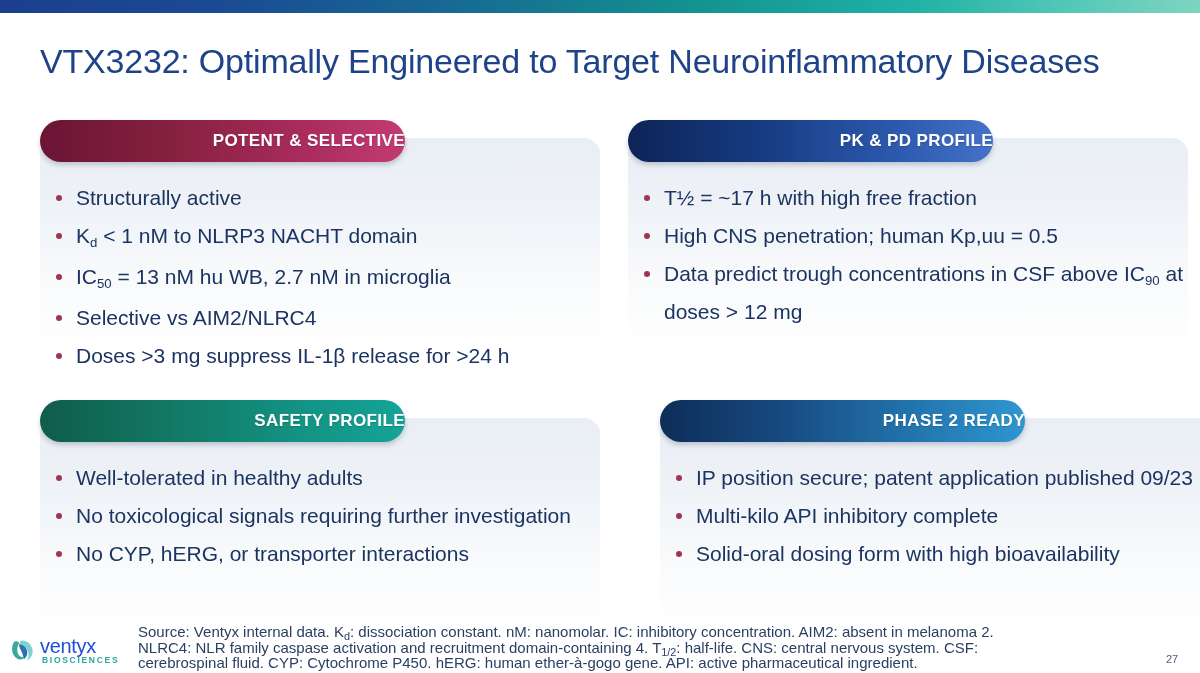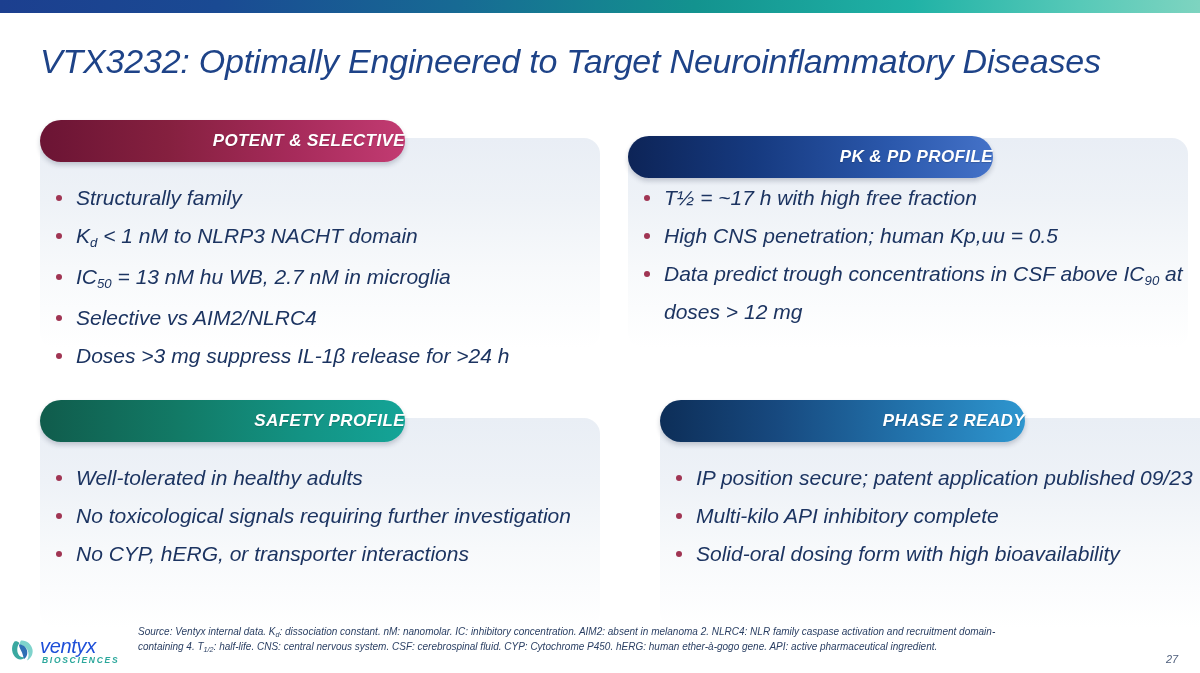--- a/index.html
+++ b/index.html
@@ -3,21 +3,21 @@
 <meta charset="utf-8">
 <style>
   html,body{margin:0;padding:0;}
   body{
     width:1200px;height:673px;
     background:#ffffff;
     font-family:"Liberation Sans", sans-serif;
     overflow:hidden;
     position:relative;
   }
-  .slide{position:relative;width:1200px;height:673px;background:#fff;font-style:italic;}
+  .slide{position:relative;width:1200px;height:673px;background:#fff;}
 
   
   .topbar{
     position:absolute;left:0;top:0;width:1200px;height:13px;
     background:linear-gradient(90deg,#1c3f8f 0%,#1a4a93 18%,#176a94 38%,#13938f 58%,#20b2a6 76%,#57c9b8 90%,#7ed4c0 100%);
   }
 
   
   .title{
     position:absolute;left:40px;top:42px;
@@ -42,21 +42,21 @@
     box-shadow:0 3px 5px rgba(30,40,70,0.22);
     z-index:3;
     justify-content:flex-end;
   }
   .pill span{
     color:#ffffff;font-size:17px;font-weight:bold;letter-spacing:0.4px;
     padding-left:24px;
     text-shadow:0 1px 1px rgba(0,0,0,0.18);
   }
   .pill-potent{background:linear-gradient(90deg,#6b1434 0%,#85203f 35%,#a72b5b 70%,#c23b72 100%);}
-  .pill-pk{background:linear-gradient(90deg,#0d2457 0%,#163a80 35%,#2b58ac 72%,#4472c8 100%);margin-top:16px;}
+  .pill-pk{background:linear-gradient(90deg,#0d2457 0%,#163a80 35%,#2b58ac 72%,#4472c8 100%);}
   .pill-safety{background:linear-gradient(90deg,#105c4c 0%,#127a66 38%,#139384 72%,#14a497 100%);}
   .pill-phase{background:linear-gradient(90deg,#0d2e58 0%,#17497f 32%,#2273ac 68%,#2e96cf 100%);}
 
   
   ul.bullets{
     position:relative;z-index:4;
     list-style:none;margin:0;padding:0;
   }
   ul.bullets li{
     position:relative;
@@ -74,21 +74,21 @@
   .q2{left:628px;top:120px;}
   .q3{left:40px;top:400px;}
   .q4{left:660px;top:400px;}
   .q1 .bullets,.q2 .bullets,.q3 .bullets,.q4 .bullets{
     margin-top:60px;margin-left:8px;width:548px;
   }
 
   
   .footnote{
     position:absolute;left:138px;top:625px;width:880px;
-    color:#2a3f63;font-size:10px;line-height:13.5px;
+    color:#2a3f63;font-size:15px;line-height:13.5px;
   }
   .footnote sub{font-size:0.72em;top:0.28em;}
 
   
   .logo{position:absolute;left:10px;top:637px;width:120px;height:32px;}
   .logo-mark{position:absolute;left:0;top:1px;width:28px;height:26px;}
   .logo-word{
     position:absolute;left:30px;top:-2px;
     font-size:20px;color:#1d4ed8;letter-spacing:-0.3px;
   }
@@ -110,21 +110,21 @@
   <div class="topbar"></div>
 
   <div class="title">VTX3232: Optimally Engineered to Target Neuroinflammatory Diseases</div>
 
   <div class="card q1">
     <div class="panel"></div>
     <div class="pill pill-potent">
       <span>POTENT &amp; SELECTIVE</span>
     </div>
     <ul class="bullets">
-        <li><span>Structurally family</span></li>
+        <li><span>Structurally active</span></li>
         <li><span>K</span><sub>d</sub><span> &lt; 1 nM to NLRP3 NACHT domain</span></li>
         <li><span>IC</span><sub>50</sub><span> = 13 nM hu WB, 2.7 nM in microglia</span></li>
         <li><span>Selective vs AIM2/NLRC4</span></li>
         <li><span>Doses &gt;3 mg suppress IL-1β release for &gt;24 h</span></li>
       </ul>
   </div>
 
   <div class="card q2">
     <div class="panel"></div>
     <div class="pill pill-pk">

